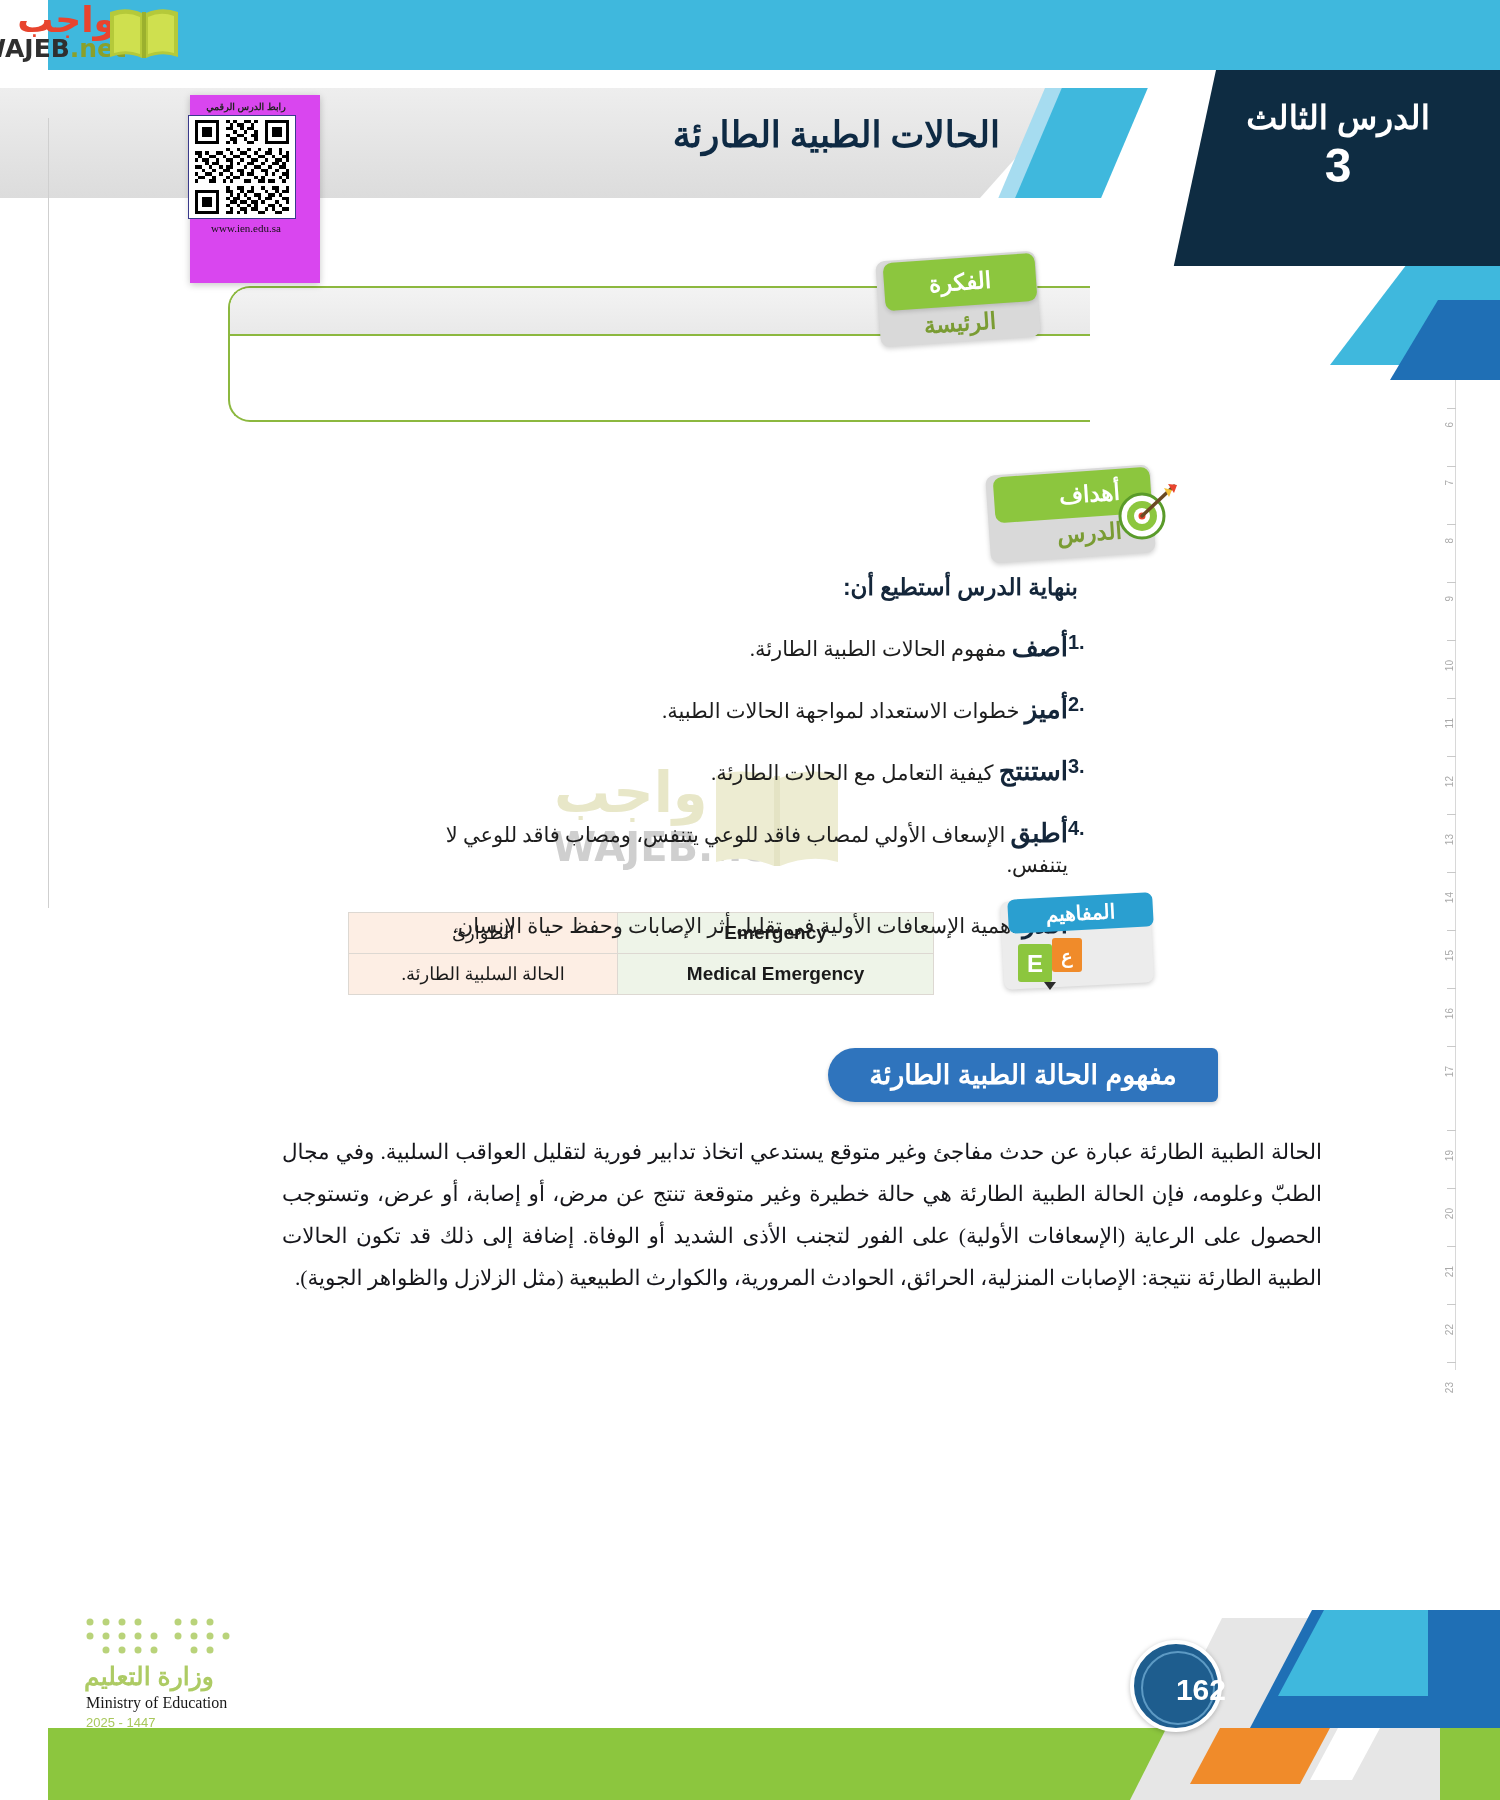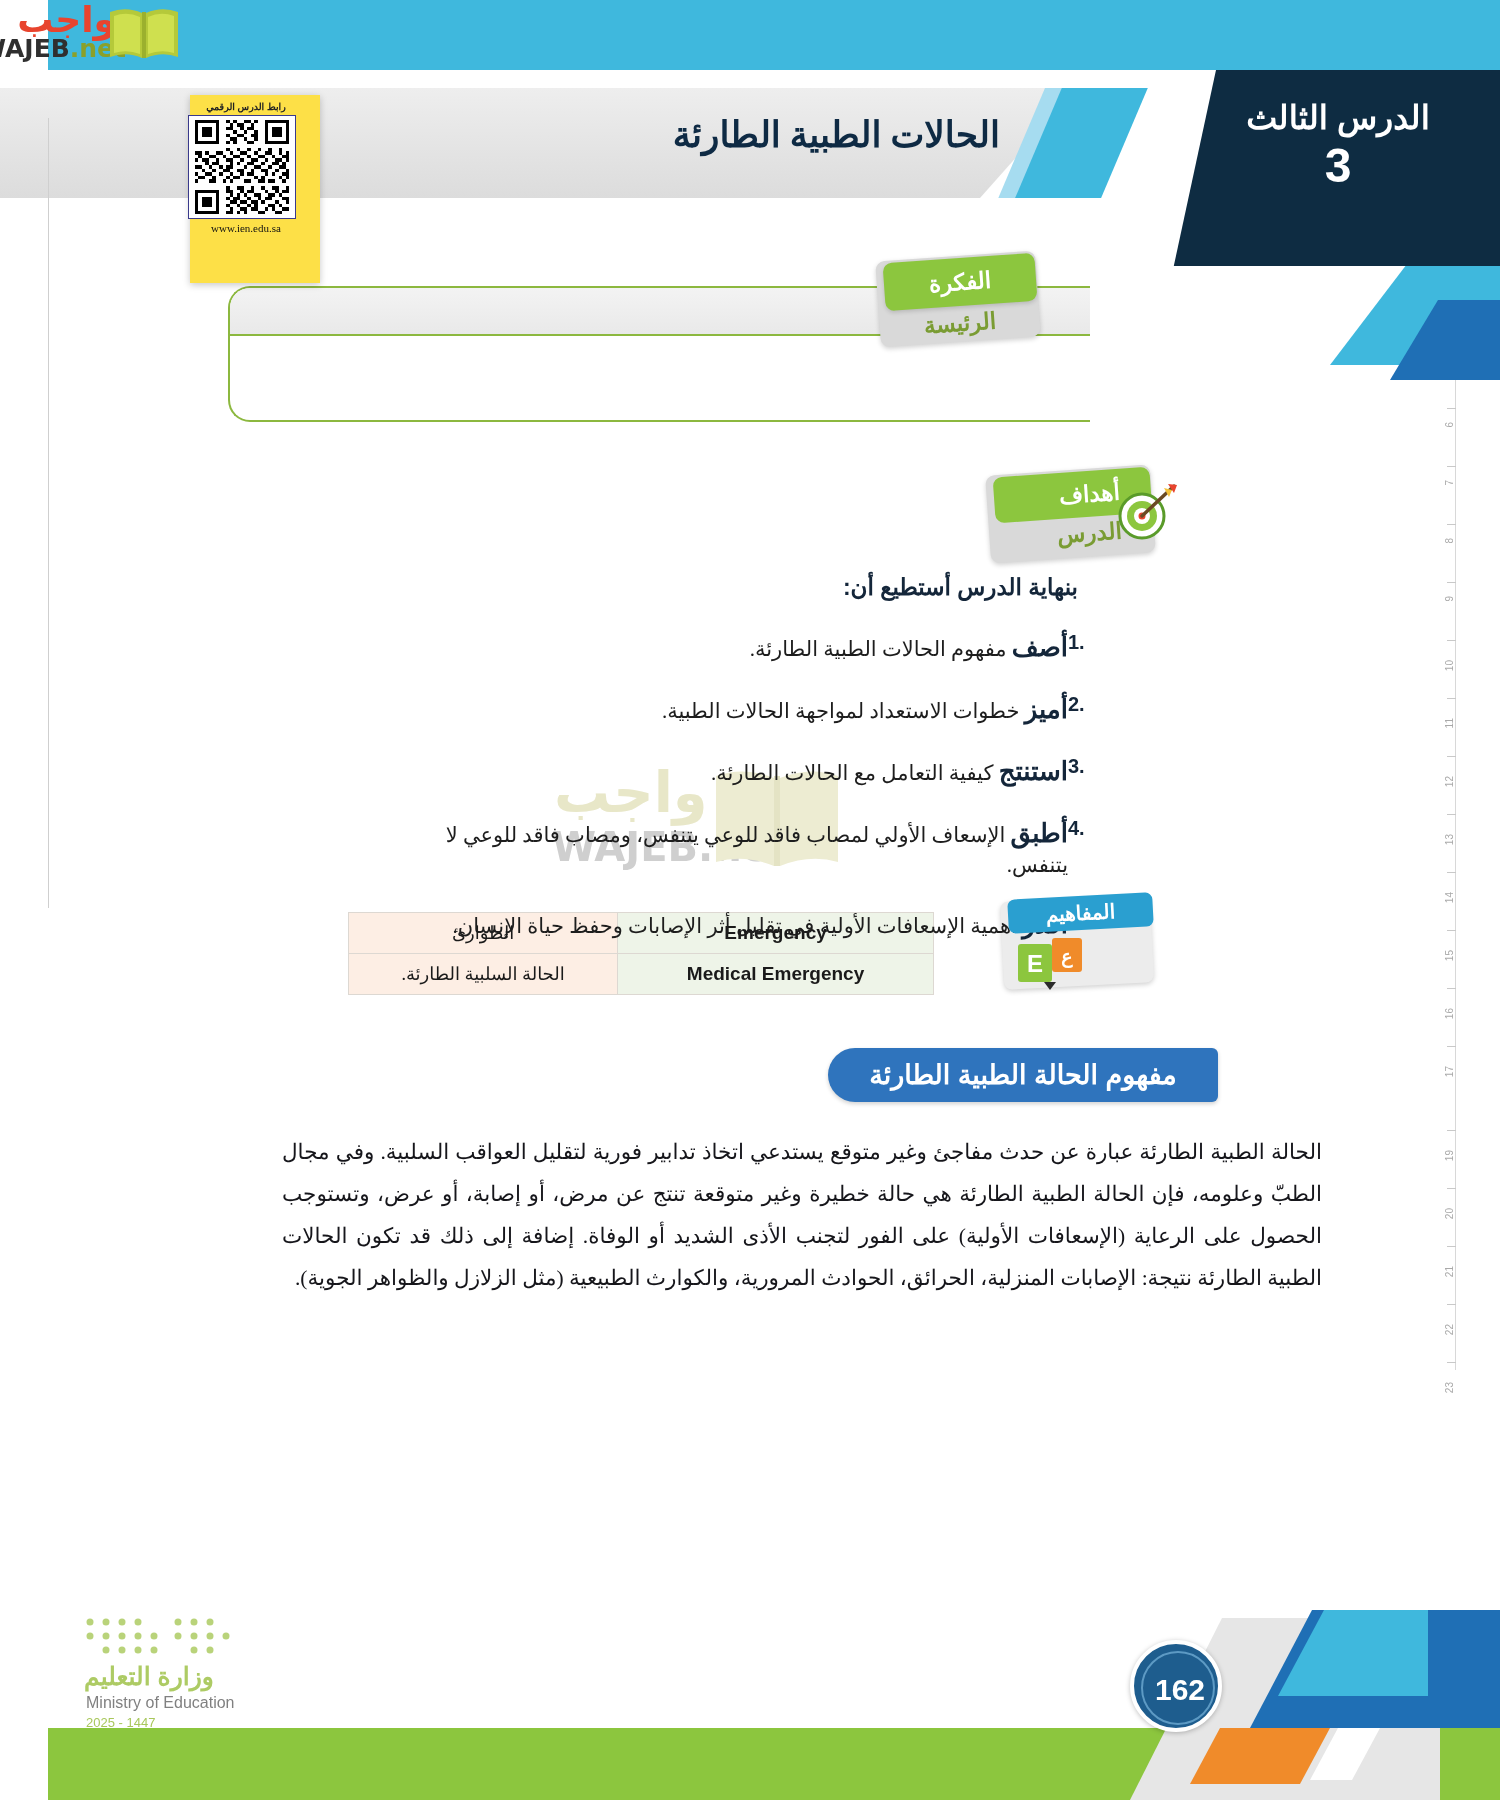--- a/index.html
+++ b/index.html
@@ -154,21 +154,21 @@
     background: #1f6fb5;
     clip-path: polygon(48px 0, 110px 0, 110px 80px, 0 80px);
     z-index: 4;
   }
 
   
   .qr-card {
     position: absolute;
     left: 190px; top: 95px;
     width: 130px; height: 188px;
-    background: #fde047;
+    background: #d946ef;
     box-shadow: 0 2px 7px rgba(0,0,0,0.22);
     z-index: 30;
     padding: 6px 24px 4px 6px;
     text-align: center;
   }
   .qr-title {
     font-size: 9.5px;
     font-weight: bold;
     color: #222;
     font-family: "Liberation Sans", sans-serif;
@@ -625,21 +625,20 @@
     left: 7px; top: 7px;
     width: 74px; height: 74px;
     border-radius: 50%;
     border: 2px solid #5d9ac4;
   }
   .page-badge span {
     position: absolute;
     left: 0; top: 0;
     width: 92px; height: 92px;
     line-height: 92px;
-    text-align: center;
     font-size: 30px;
     font-weight: bold;
     color: #ffffff;
     font-family: "Liberation Sans", sans-serif;
   }
 
   
   .ministry {
     position: absolute;
     left: 78px; bottom: 76px;
@@ -655,22 +654,22 @@
     font-family: "Liberation Sans", sans-serif;
     font-weight: bold;
     direction: rtl;
     letter-spacing: 2px;
     opacity: 0.85;
   }
   .ministry-en {
     position: absolute;
     left: 8px; top: 80px;
     font-size: 16px;
-    color: #737373;
-    font-family: Liberation Sans, sans-serif;
+    color: #000000;
+    font-family: Liberation Serif, serif;
     direction: ltr;
     opacity: 0.9;
   }
   .ministry-yr {
     position: absolute;
     left: 8px; top: 101px;
     font-size: 13px;
     color: #9fc24a;
     font-family: "Liberation Sans", sans-serif;
     direction: ltr;

